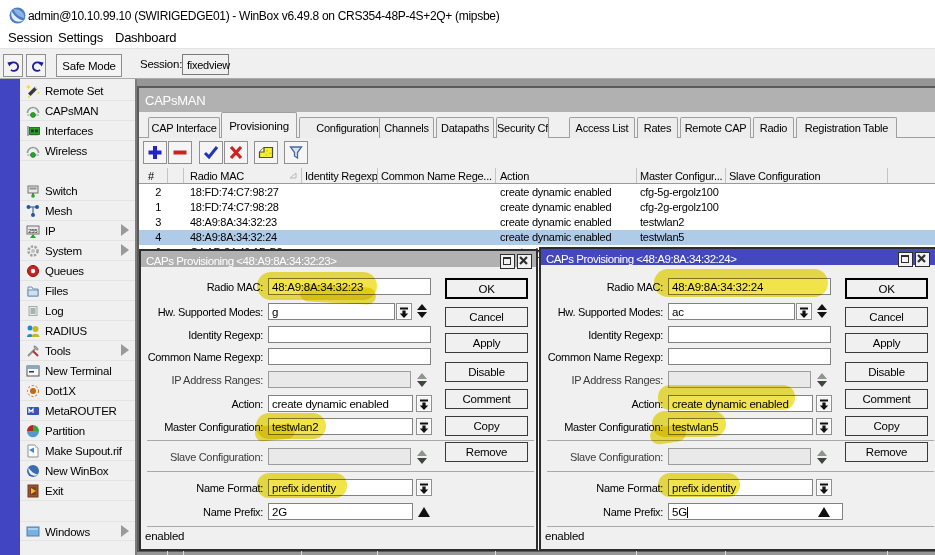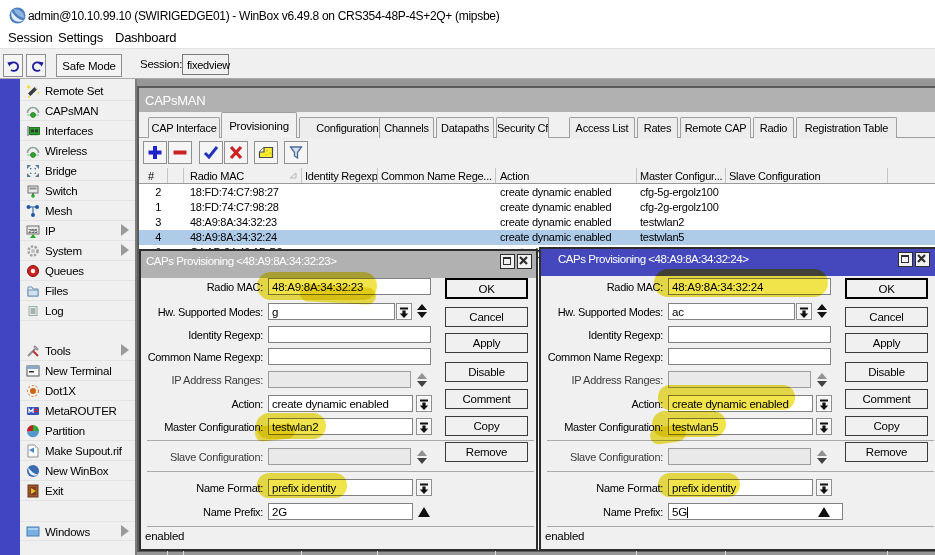--- a/index.html
+++ b/index.html
@@ -29,21 +29,21 @@
 .tab.sel { top:0; height:26px; background:#f1f1f1; font-size:11.5px; padding-top:7px; z-index:3; }
 #tabline { left:0; top:49px; width:796px; height:1px; background:#9f9f9f; }
 .ibtn { position:absolute; top:0; width:24px; height:23px; background:#f5f5f5; border:1px solid #909090; }
 #thead { left:0; top:80px; width:796px; height:16px; background:#f0f0f0; border-bottom:1px solid #9a9a9a; font-size:11px; }
 .hsep { position:absolute; top:0; width:1px; height:15px; background:#c4c4c4; }
 .vline { position:absolute; top:96px; width:1px; height:373px; background:#dcdcdc; }
 .trow { position:absolute; left:0; width:796px; height:15px; font-size:11px; background:#fff; }
 .trow div { position:absolute; top:1px; }
 
 .dlg { position:absolute; width:399px; height:304px; background:#f0f0f0; border:2px solid #2e2e2e; }
-.dtitle { position:absolute; left:0; top:0; width:100%; height:27px; color:#fff; font-size:11.5px; letter-spacing:-0.45px; }
+.dtitle { position:absolute; left:0; top:0; width:100%; height:16px; color:#fff; font-size:11.5px; letter-spacing:-0.45px; }
 .dwbtn { position:absolute; top:3px; width:15px; height:15px; background:#f2f2f2; border:1.5px solid #2e2e2e; }
 .lab { position:absolute; width:160px; text-align:right; font-size:11px; letter-spacing:-0.3px; white-space:nowrap; }
 .fld { position:absolute; left:127px; height:17px; background:#fff; border:1px solid #828282; font-size:11.5px; padding:2px 0 0 3px; white-space:nowrap; }
 .fld.dis { background:#e9e9e9; border-color:#9c9c9c; }
 .drop { position:absolute; width:16px; height:17px; background:#f4f4f4; border:1px solid #8f8f8f; box-shadow:inset 0 0 0 1px #ffffff; }
 .spin { position:absolute; width:11px; height:17px; }
 .spin:before { content:""; position:absolute; left:0; top:0.5px; width:0; height:0; border-left:5.5px solid transparent; border-right:5.5px solid transparent; border-bottom:6.5px solid #111; }
 .spin:after { content:""; position:absolute; left:0; top:8.5px; width:0; height:0; border-left:5.5px solid transparent; border-right:5.5px solid transparent; border-top:6.5px solid #111; }
 .spin.dis:before { border-bottom-color:#8f948f; }
 .spin.dis:after { border-top-color:#3f443f; }
@@ -119,35 +119,20 @@
       <span class="txt">Interfaces</span>
     </div>
 <div class="sitem" style="top:62px">
       <svg width="14" height="14" viewBox="0 0 14 14">
         <path d="M1.5 9 A 5.5 5.5 0 0 1 12.5 9" fill="none" stroke="#90a0a0" stroke-width="1.6"></path>
         <path d="M1 11 L13 11" stroke="#b0bcbc" stroke-width="1.4"></path>
         <circle cx="7" cy="11" r="2.4" fill="#28a828" stroke="#187818" stroke-width="0.8"></circle>
       </svg>
       <span class="txt">Wireless</span>
     </div>
-<div class="sitem" style="top:82px">
-      <svg width="14" height="14" viewBox="0 0 14 14">
-        <g fill="#5a7a9a">
-          <path d="M1 1 L5 1 L1 5 Z"></path>
-          <path d="M13 1 L9 1 L13 5 Z"></path>
-          <path d="M1 13 L5 13 L1 9 Z"></path>
-          <path d="M13 13 L9 13 L13 9 Z"></path>
-          <path d="M4 4 L6 4 L4 6 Z"></path>
-          <path d="M10 4 L8 4 L10 6 Z"></path>
-          <path d="M4 10 L6 10 L4 8 Z"></path>
-          <path d="M10 10 L8 10 L10 8 Z"></path>
-        </g>
-      </svg>
-      <span class="txt">Bridge</span>
-    </div>
 <div class="sitem" style="top:102px">
       <svg width="14" height="14" viewBox="0 0 14 14">
         <rect x="2" y="2" width="10" height="7" fill="#e8e8e8" stroke="#707070"></rect>
         <rect x="3.5" y="3.5" width="7" height="2" fill="#909090"></rect>
         <rect x="6" y="9" width="2" height="2" fill="#707070"></rect>
         <circle cx="7" cy="12" r="1.8" fill="#22aa22"></circle>
       </svg>
       <span class="txt">Switch</span>
     </div>
 <div class="sitem" style="top:142px">
@@ -191,20 +176,29 @@
       <span class="txt">Files</span>
     </div>
 <div class="sitem" style="top:222px">
       <svg width="14" height="14" viewBox="0 0 14 14">
         <path d="M3 2 L4 3 L5 2 L6 3 L7 2 L8 3 L9 2 L10 3 L11 2 L11 12 L10 11 L9 12 L8 11 L7 12 L6 11 L5 12 L4 11 L3 12 Z" fill="#e6ecea" stroke="#8aa098" stroke-width="0.8"></path>
         <g stroke="#667a74" stroke-width="1">
           <path d="M4.5 5 L9.5 5 M4.5 7 L9.5 7 M4.5 9 L9.5 9"></path>
         </g>
       </svg>
       <span class="txt">Log</span>
+    </div>
+<div class="sitem" style="top:242px">
+      <svg width="14" height="14" viewBox="0 0 14 14">
+        <circle cx="4" cy="4" r="2.5" fill="#2288cc"></circle>
+        <circle cx="9.5" cy="5" r="3" fill="#c8b820"></circle>
+        <path d="M1 13 C1 9 7 9 7 13 Z" fill="#2288cc"></path>
+        <path d="M5.5 13 C5.5 8.5 13.5 8.5 13.5 13 Z" fill="#c8b820"></path>
+      </svg>
+      <span class="txt">RADIUS</span>
     </div>
 <div class="sitem" style="top:262px">
       <svg width="14" height="14" viewBox="0 0 14 14">
         <path d="M2 12 L9 5" stroke="#909090" stroke-width="2"></path>
         <path d="M8 2 C8 4 10 6 12 6 C12 4 10 2 8 2 Z" fill="#b0b0b0" stroke="#707070" stroke-width="0.8"></path>
         <path d="M12 12 L7 7" stroke="#bb3333" stroke-width="2"></path>
       </svg>
       <span class="txt">Tools</span>
       <span class="sarrow"></span>
     </div>
@@ -449,21 +443,21 @@
   <div class="dbtn" style="top:137.5px">Comment</div>
   <div class="dbtn" style="top:164.5px">Copy</div>
   <div class="dbtn" style="top:191px">Remove</div>
 
   <div class="dsep" style="top:275px"></div>
   <div class="abs" style="left:4px;top:279px;font-size:11.5px">enabled</div>
 </div>
 
 <div class="dlg" id="dlg2" style="left:539px;top:247px;width:396px;border-right:none">
   <div class="dtitle" style="background:#4448bc">
-      <span style="position:absolute;left:17px;top:4px">CAPs Provisioning &lt;48:A9:8A:34:32:24&gt;</span>
+      <span style="position:absolute;left:5px;top:4px">CAPs Provisioning &lt;48:A9:8A:34:32:24&gt;</span>
     </div>
   <div class="dwbtn" style="left:357px">
       <div style="position:absolute;left:1.5px;top:1.5px;width:8px;height:8px;border:1.5px solid #2e2e2e;border-top-width:2.5px"></div>
     </div>
   <div class="dwbtn" style="left:374px"><svg width="11" height="11" viewBox="0 0 11 11">
         <path d="M2 2 L9 9 M9 2 L2 9" stroke="#2e2e2e" stroke-width="2.2"></path>
       </svg></div>
 
   <div class="lab" style="left:-38px;top:32px">Radio MAC:</div>
   <div class="fld" style="top:29px;width:163px">48:A9:8A:34:32:24</div>

